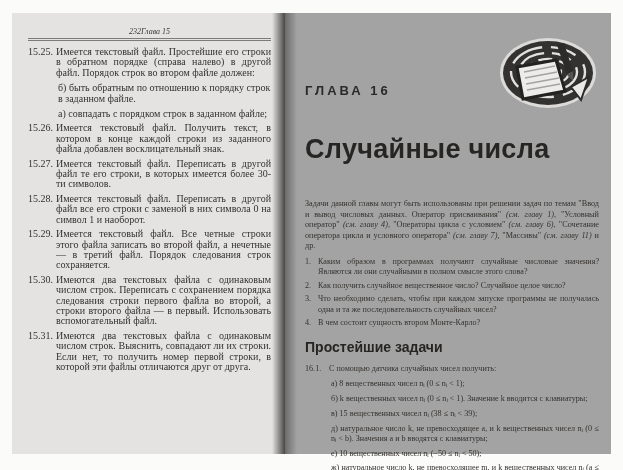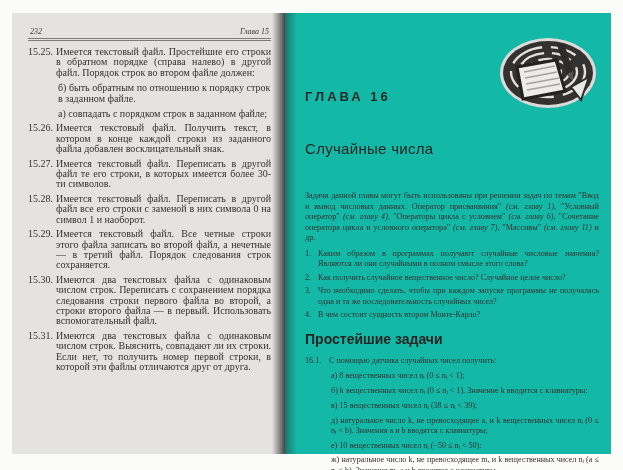--- a/index.html
+++ b/index.html
@@ -6,43 +6,43 @@
   body{
     width:623px;height:470px;position:relative;overflow:hidden;
     background:#fbfbfa;color:#34322f;
     font-family:"Liberation Serif","DejaVu Serif",serif;
   }
   .book{position:absolute;left:12px;top:13px;width:599px;height:441px;display:flex}
   .page{position:relative;box-sizing:border-box}
   .page-left{width:297px;background:#e4e3e1;padding:14px 14px 0 16px}
   .page-left::after{content:"";position:absolute;top:0;right:0;bottom:0;width:13px;
     background:linear-gradient(to right,rgba(40,38,36,0),rgba(38,36,34,.82));}
-  .page-right{width:355px;background:#14b8a6;padding:18px 12px 0 20px}
+  .page-right{width:355px;background:#a3a3a3;padding:12px 12px 0 20px}
   .page-right::before{content:"";position:absolute;top:0;left:0;bottom:0;width:12px;
     background:linear-gradient(to right,rgba(40,38,36,.45),rgba(40,38,36,0));}
 
   
-  .pl-header{display:flex;justify-content:space-between;align-items:flex-end;
+  .pl-header{display:flex;justify-content:center;align-items:flex-end;
     font-style:italic;font-size:8px;color:#3a3834;
     border-bottom:3px double #7d7b77;padding:0 2px 2px 2px}
   .items{margin-top:6px;font-size:10px;line-height:10.4px}
   .hang{display:flex}
   .item{margin-top:4px}
   .items .num{flex:0 0 28px}
   .items .txt{flex:1;text-align:justify}
   .subitem{margin:5px 0 1px 30px}
 
   
   .emblem{position:absolute;top:22px;right:11px;width:103px;height:77px}
   .chapter-label{padding-top:58px;
     font-family:"Liberation Sans","DejaVu Sans",sans-serif;
     font-weight:bold;font-size:13px;letter-spacing:3px;color:#2b2a28}
   .chapter-title{margin:36px 0 0;
     font-family:"Liberation Sans","DejaVu Sans",sans-serif;
-    font-weight:normal;font-size:15px;letter-spacing:.3px;color:#262523}
+    font-weight:bold;font-size:27px;letter-spacing:.3px;color:#262523}
   .intro{margin:34px 0 0;font-size:8.2px;line-height:10.6px;text-align:justify}
   .intro .it{font-style:italic}
   .questions{margin-top:5px;font-size:8.1px;line-height:10.4px}
   .q{margin-top:3px}
   .questions .num{flex:0 0 13px}
   .questions .txt{flex:1;text-align:justify}
   .section-heading{margin:11px 0 0;
     font-family:"Liberation Sans","DejaVu Sans",sans-serif;
     font-weight:bold;font-size:14px;color:#262523}
   .task{margin-top:9px;font-size:8.1px;line-height:10.3px}

